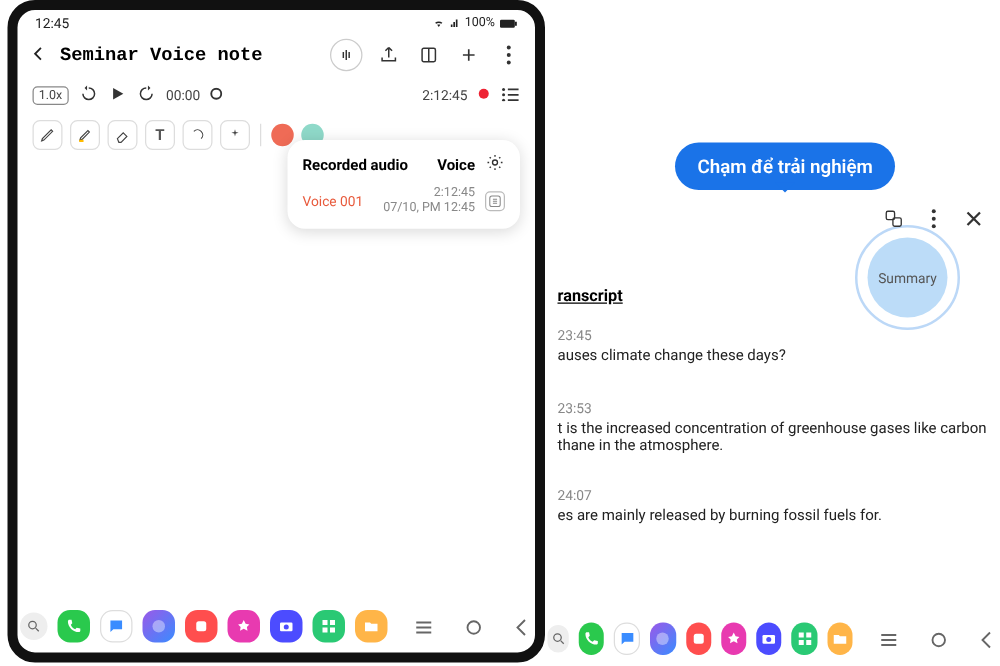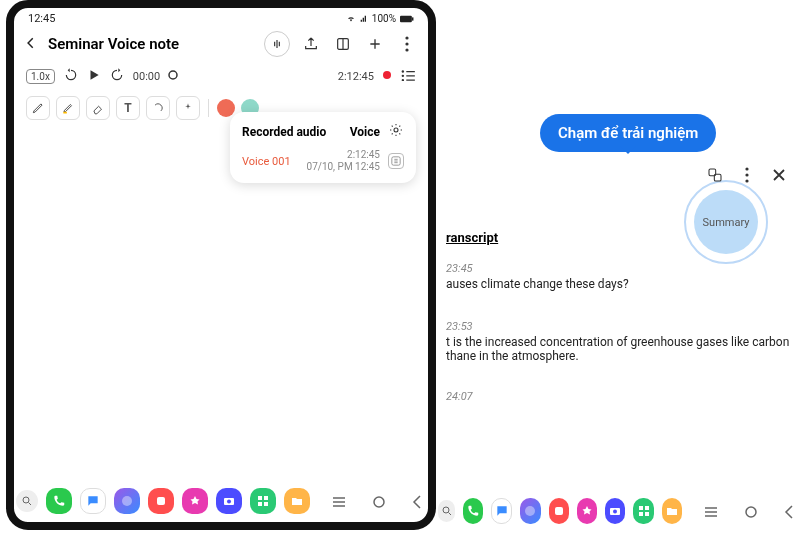--- a/index.html
+++ b/index.html
@@ -12,21 +12,21 @@
     width: 430px; height: 530px;
     border: 8px solid #111;
     border-radius: 22px;
     background: #fff;
     overflow: hidden;
   }
   .status-bar { display:flex; justify-content:space-between; padding:4px 14px 2px; font-size:11px; color:#222; }
   .status-right { display:flex; gap:4px; align-items:center; font-size:10px; }
   .title-row { display:flex; align-items:center; padding:4px 10px; gap:10px; }
   .title-row .back { font-size:16px; color:#222; }
-  .title-row .title { font-size:15px; font-weight:600; flex:1; }
+  .title-row .title { font-size:15px; font-weight:600; flex:1;font-family:Liberation Mono, monospace; }
   .title-actions { display:flex; gap:10px; align-items:center; }
   .circ-btn { width:26px; height:26px; border-radius:50%; border:1px solid #ccc; display:flex; align-items:center; justify-content:center; font-size:12px; color:#333; }
   .icon-btn { width:22px; height:22px; display:flex; align-items:center; justify-content:center; color:#333; }
   
   .audio-row { display:flex; align-items:center; gap:8px; padding:6px 12px; font-size:11px; color:#444; }
   .speed { border:1px solid #888; border-radius:4px; padding:1px 4px; font-size:10px; }
   .audio-row .spacer { flex:1; }
   .list-icon { width:16px; height:12px; }
   
   .tool-row { display:flex; align-items:center; gap:6px; padding:4px 12px 8px; }
@@ -81,21 +81,21 @@
     z-index:5;
   }
   .tooltip::after {
     content:''; position:absolute; bottom:-10px; left:50%;
     margin-left:-8px;
     border:8px solid transparent; border-top-color:#1a73e8;
   }
   
   .transcript-tab { position:absolute; top:88px; left:8px; font-size:13px; font-weight:700; text-decoration:underline; }
   .msg { position:absolute; left:8px; right:8px; font-size:12px; color:#222; }
-  .msg .ts { color:#888; font-size:11px; display:block; margin-bottom:2px;font-style:italic; }
+  .msg .ts { color:#888; font-size:11px; display:block; margin-bottom:2px; }
   .m1 { top:120px; }
   .m2 { top:178px; }
   .m3 { top:248px; }
   
   .dock2 { position:absolute; bottom:6px; left:0; right:0; display:flex; align-items:center; justify-content:center; gap:8px; }
 </style>
 </head>
 <body>
 
 <div class="device-left">
@@ -346,20 +346,21 @@
   <div class="msg m1">
     <span class="ts">23:45</span>
     <span>auses climate change these days?</span>
   </div>
   <div class="msg m2">
     <span class="ts">23:53</span>
     <span>t is the increased concentration of greenhouse gases like carbon thane in the atmosphere.</span>
   </div>
   <div class="msg m3">
     <span class="ts">24:07</span>
+    <span>es are mainly released by burning fossil fuels for.</span>
   </div>
 
   <div class="dock2">
     <span class="search-pill">
         <svg width="12" height="12" viewBox="0 0 24 24">
           <circle cx="10" cy="10" r="6" fill="none" stroke="#666" stroke-width="2"></circle>
           <line x1="15" y1="15" x2="20" y2="20" stroke="#666" stroke-width="2"></line>
         </svg>
       </span>
     <span class="dock-app" style="background:#2ac94d">

